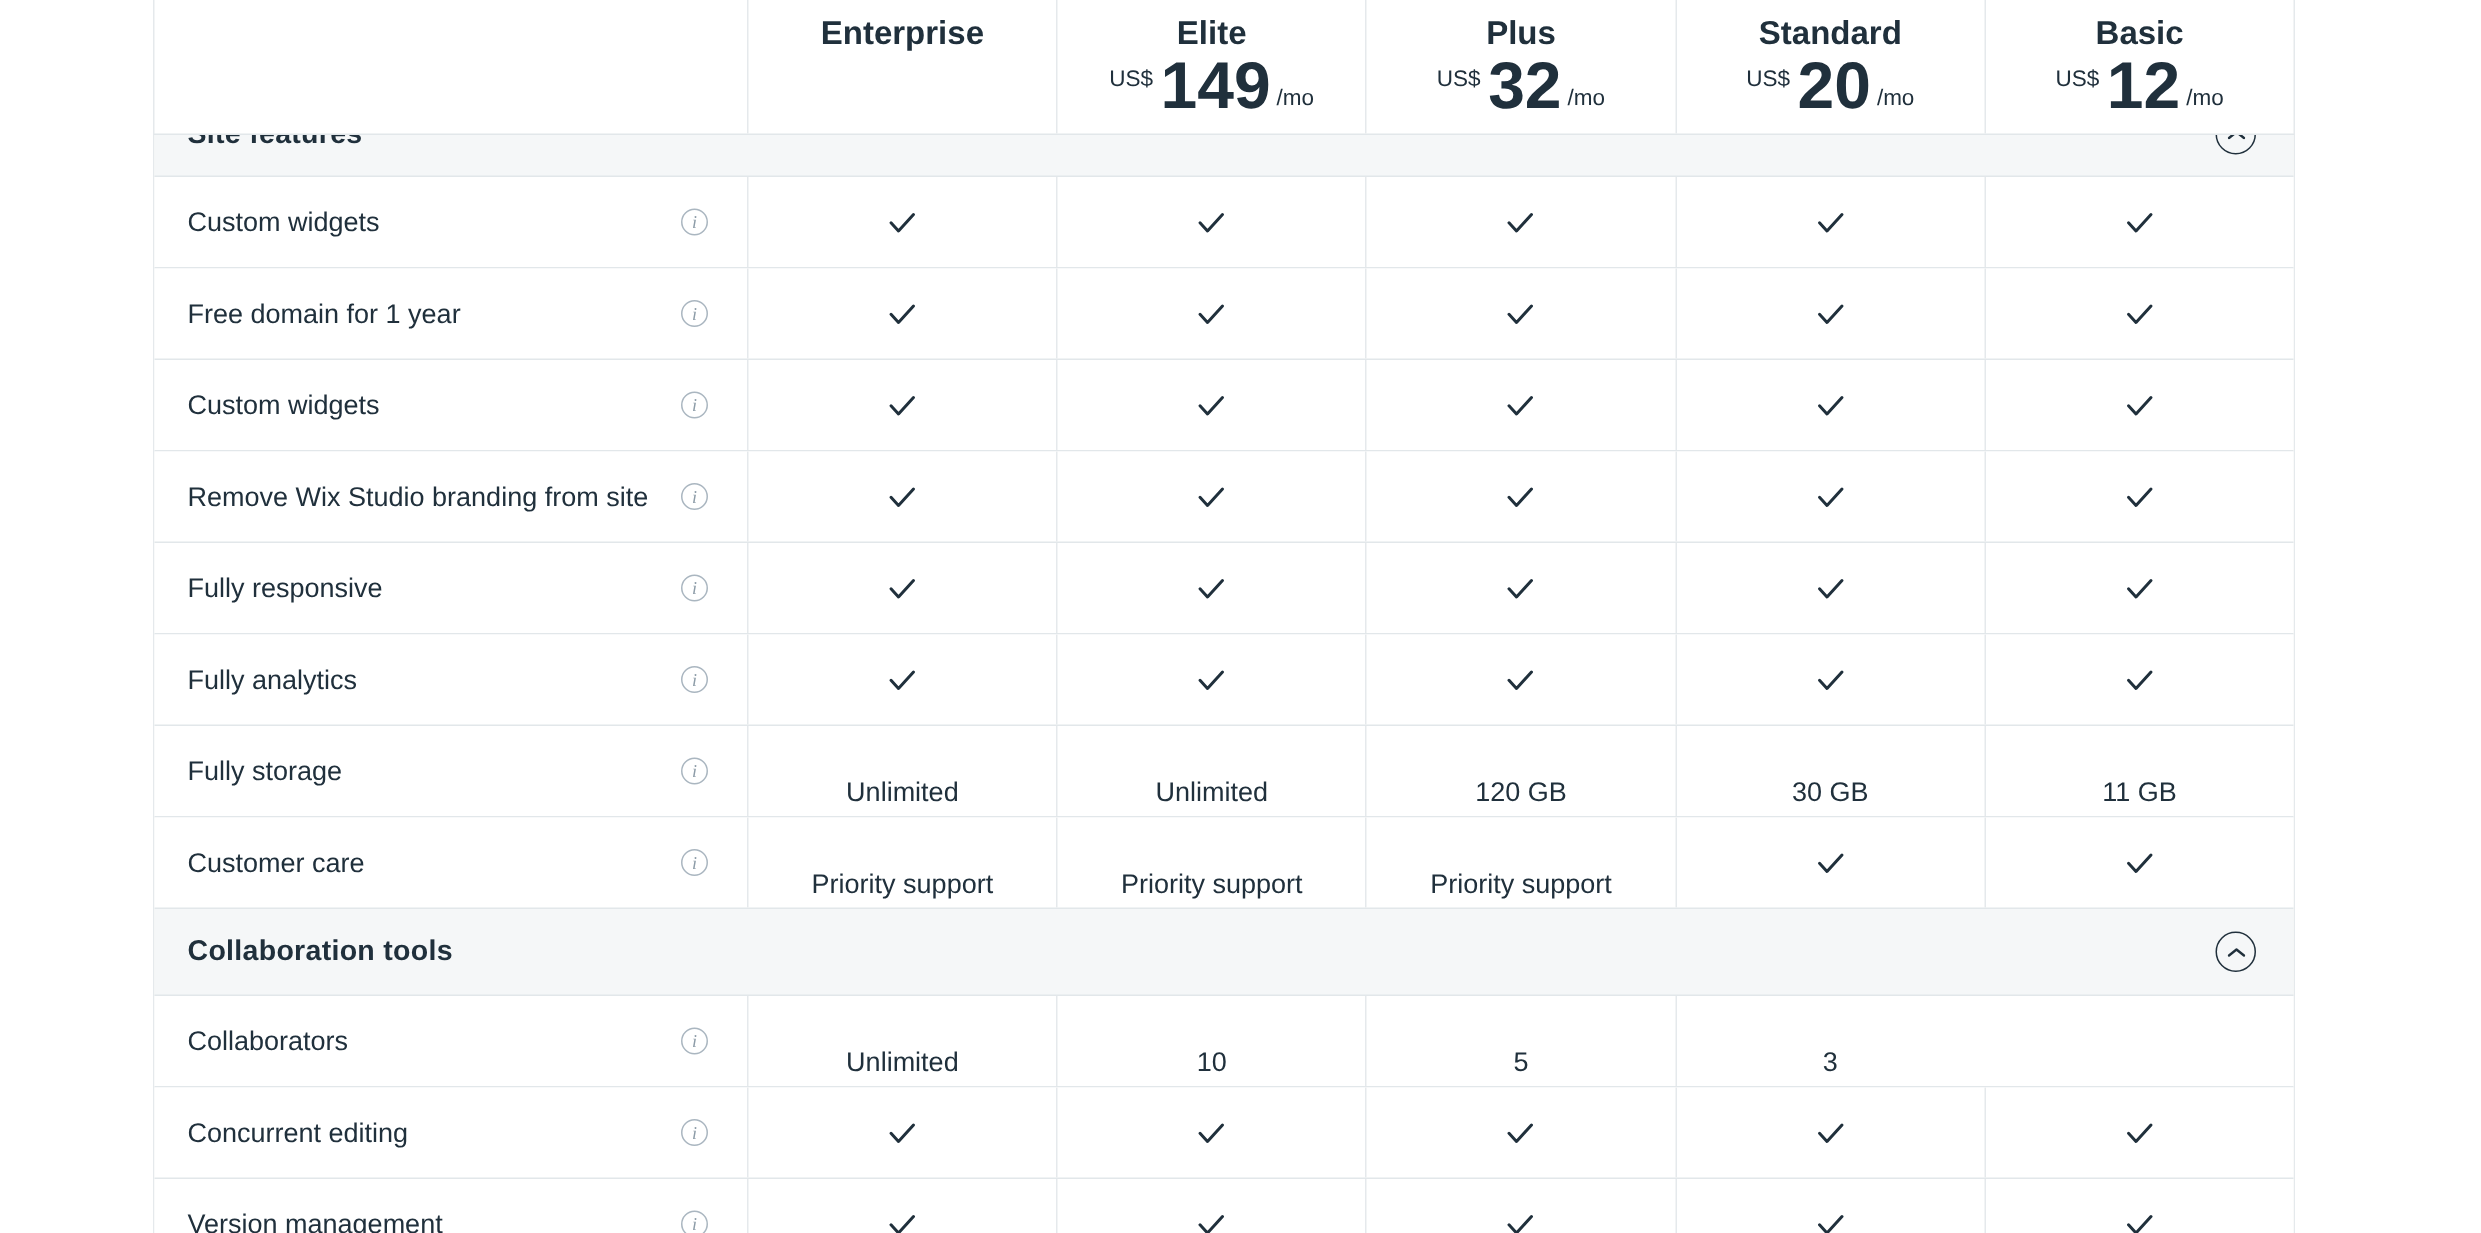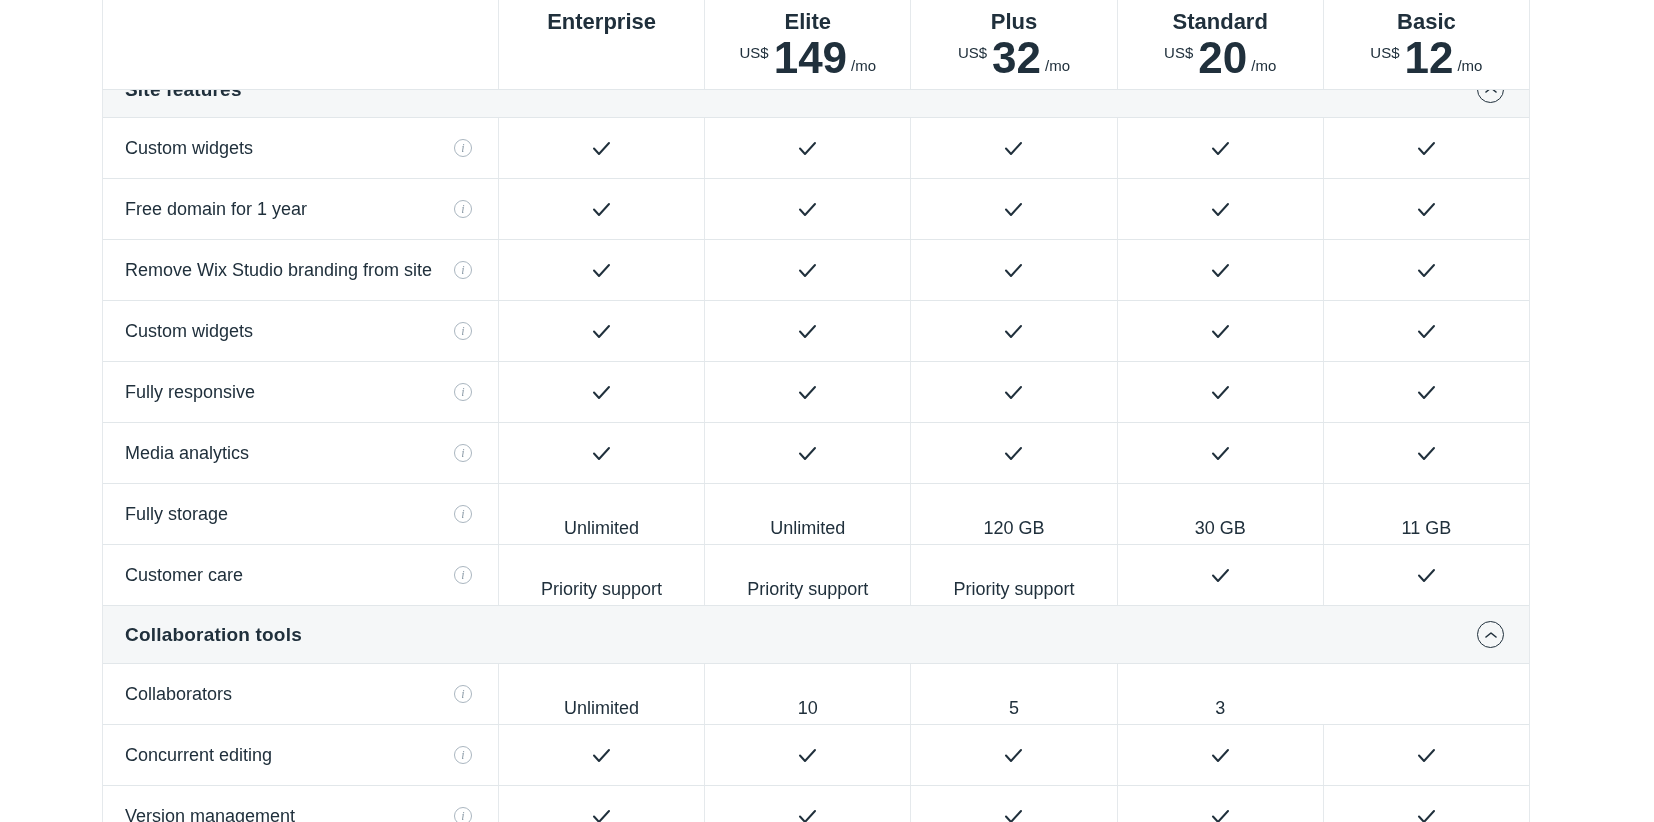--- a/index.html
+++ b/index.html
@@ -191,20 +191,52 @@
           </div>
         <div class="vcell">
             <svg class="check" width="19" height="15" viewBox="0 0 19 15">
               <polyline points="2,7.5 7,13 17,2" fill="none" stroke="#20303C" stroke-width="2" stroke-linecap="round" stroke-linejoin="round"></polyline>
             </svg>
           </div>
       </div>
 
       <div class="feature-row">
         <div class="label-cell">
+          <span class="feature-label">Custom widgets</span>
+          <span class="info-icon"></span>
+        </div>
+        <div class="vcell">
+            <svg class="check" width="19" height="15" viewBox="0 0 19 15">
+              <polyline points="2,7.5 7,13 17,2" fill="none" stroke="#20303C" stroke-width="2" stroke-linecap="round" stroke-linejoin="round"></polyline>
+            </svg>
+          </div>
+        <div class="vcell">
+            <svg class="check" width="19" height="15" viewBox="0 0 19 15">
+              <polyline points="2,7.5 7,13 17,2" fill="none" stroke="#20303C" stroke-width="2" stroke-linecap="round" stroke-linejoin="round"></polyline>
+            </svg>
+          </div>
+        <div class="vcell">
+            <svg class="check" width="19" height="15" viewBox="0 0 19 15">
+              <polyline points="2,7.5 7,13 17,2" fill="none" stroke="#20303C" stroke-width="2" stroke-linecap="round" stroke-linejoin="round"></polyline>
+            </svg>
+          </div>
+        <div class="vcell">
+            <svg class="check" width="19" height="15" viewBox="0 0 19 15">
+              <polyline points="2,7.5 7,13 17,2" fill="none" stroke="#20303C" stroke-width="2" stroke-linecap="round" stroke-linejoin="round"></polyline>
+            </svg>
+          </div>
+        <div class="vcell">
+            <svg class="check" width="19" height="15" viewBox="0 0 19 15">
+              <polyline points="2,7.5 7,13 17,2" fill="none" stroke="#20303C" stroke-width="2" stroke-linecap="round" stroke-linejoin="round"></polyline>
+            </svg>
+          </div>
+      </div>
+
+      <div class="feature-row">
+        <div class="label-cell">
           <span class="feature-label">Remove Wix Studio branding from site</span>
           <span class="info-icon"></span>
         </div>
         <div class="vcell">
             <svg class="check" width="19" height="15" viewBox="0 0 19 15">
               <polyline points="2,7.5 7,13 17,2" fill="none" stroke="#20303C" stroke-width="2" stroke-linecap="round" stroke-linejoin="round"></polyline>
             </svg>
           </div>
         <div class="vcell">
             <svg class="check" width="19" height="15" viewBox="0 0 19 15">
@@ -223,52 +255,20 @@
           </div>
         <div class="vcell">
             <svg class="check" width="19" height="15" viewBox="0 0 19 15">
               <polyline points="2,7.5 7,13 17,2" fill="none" stroke="#20303C" stroke-width="2" stroke-linecap="round" stroke-linejoin="round"></polyline>
             </svg>
           </div>
       </div>
 
       <div class="feature-row">
         <div class="label-cell">
-          <span class="feature-label">Custom widgets</span>
-          <span class="info-icon"></span>
-        </div>
-        <div class="vcell">
-            <svg class="check" width="19" height="15" viewBox="0 0 19 15">
-              <polyline points="2,7.5 7,13 17,2" fill="none" stroke="#20303C" stroke-width="2" stroke-linecap="round" stroke-linejoin="round"></polyline>
-            </svg>
-          </div>
-        <div class="vcell">
-            <svg class="check" width="19" height="15" viewBox="0 0 19 15">
-              <polyline points="2,7.5 7,13 17,2" fill="none" stroke="#20303C" stroke-width="2" stroke-linecap="round" stroke-linejoin="round"></polyline>
-            </svg>
-          </div>
-        <div class="vcell">
-            <svg class="check" width="19" height="15" viewBox="0 0 19 15">
-              <polyline points="2,7.5 7,13 17,2" fill="none" stroke="#20303C" stroke-width="2" stroke-linecap="round" stroke-linejoin="round"></polyline>
-            </svg>
-          </div>
-        <div class="vcell">
-            <svg class="check" width="19" height="15" viewBox="0 0 19 15">
-              <polyline points="2,7.5 7,13 17,2" fill="none" stroke="#20303C" stroke-width="2" stroke-linecap="round" stroke-linejoin="round"></polyline>
-            </svg>
-          </div>
-        <div class="vcell">
-            <svg class="check" width="19" height="15" viewBox="0 0 19 15">
-              <polyline points="2,7.5 7,13 17,2" fill="none" stroke="#20303C" stroke-width="2" stroke-linecap="round" stroke-linejoin="round"></polyline>
-            </svg>
-          </div>
-      </div>
-
-      <div class="feature-row">
-        <div class="label-cell">
           <span class="feature-label">Fully responsive</span>
           <span class="info-icon"></span>
         </div>
         <div class="vcell">
             <svg class="check" width="19" height="15" viewBox="0 0 19 15">
               <polyline points="2,7.5 7,13 17,2" fill="none" stroke="#20303C" stroke-width="2" stroke-linecap="round" stroke-linejoin="round"></polyline>
             </svg>
           </div>
         <div class="vcell">
             <svg class="check" width="19" height="15" viewBox="0 0 19 15">
@@ -287,21 +287,21 @@
           </div>
         <div class="vcell">
             <svg class="check" width="19" height="15" viewBox="0 0 19 15">
               <polyline points="2,7.5 7,13 17,2" fill="none" stroke="#20303C" stroke-width="2" stroke-linecap="round" stroke-linejoin="round"></polyline>
             </svg>
           </div>
       </div>
 
       <div class="feature-row">
         <div class="label-cell">
-          <span class="feature-label">Media analytics</span>
+          <span class="feature-label">Fully analytics</span>
           <span class="info-icon"></span>
         </div>
         <div class="vcell">
             <svg class="check" width="19" height="15" viewBox="0 0 19 15">
               <polyline points="2,7.5 7,13 17,2" fill="none" stroke="#20303C" stroke-width="2" stroke-linecap="round" stroke-linejoin="round"></polyline>
             </svg>
           </div>
         <div class="vcell">
             <svg class="check" width="19" height="15" viewBox="0 0 19 15">
               <polyline points="2,7.5 7,13 17,2" fill="none" stroke="#20303C" stroke-width="2" stroke-linecap="round" stroke-linejoin="round"></polyline>

